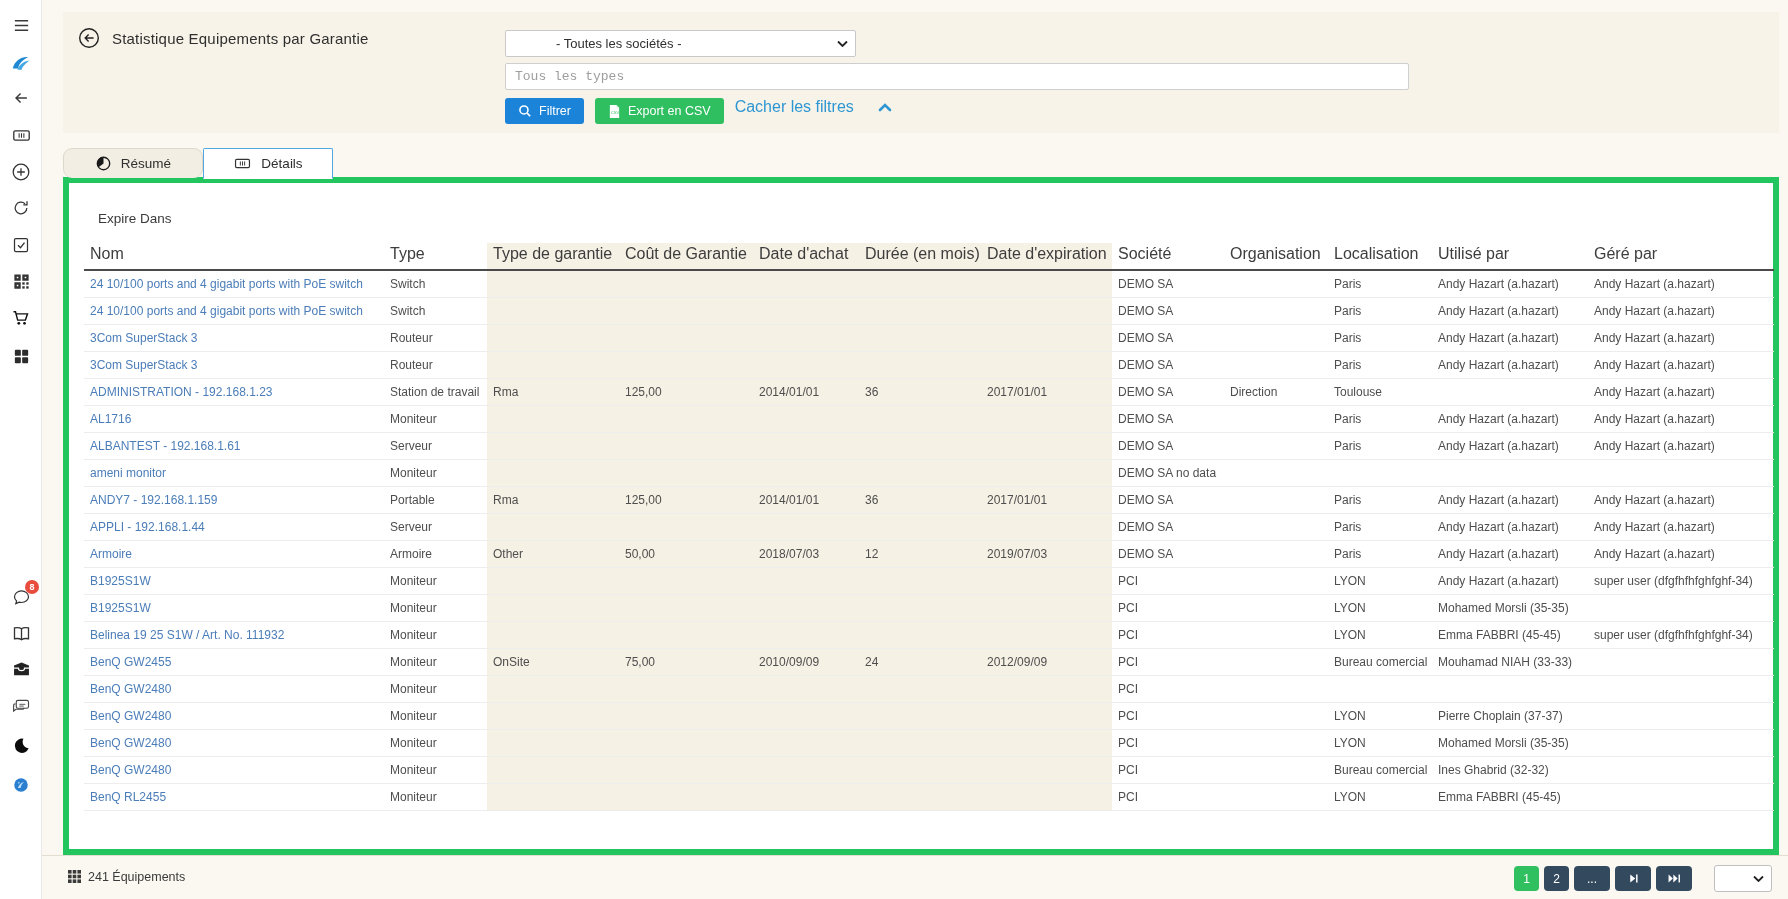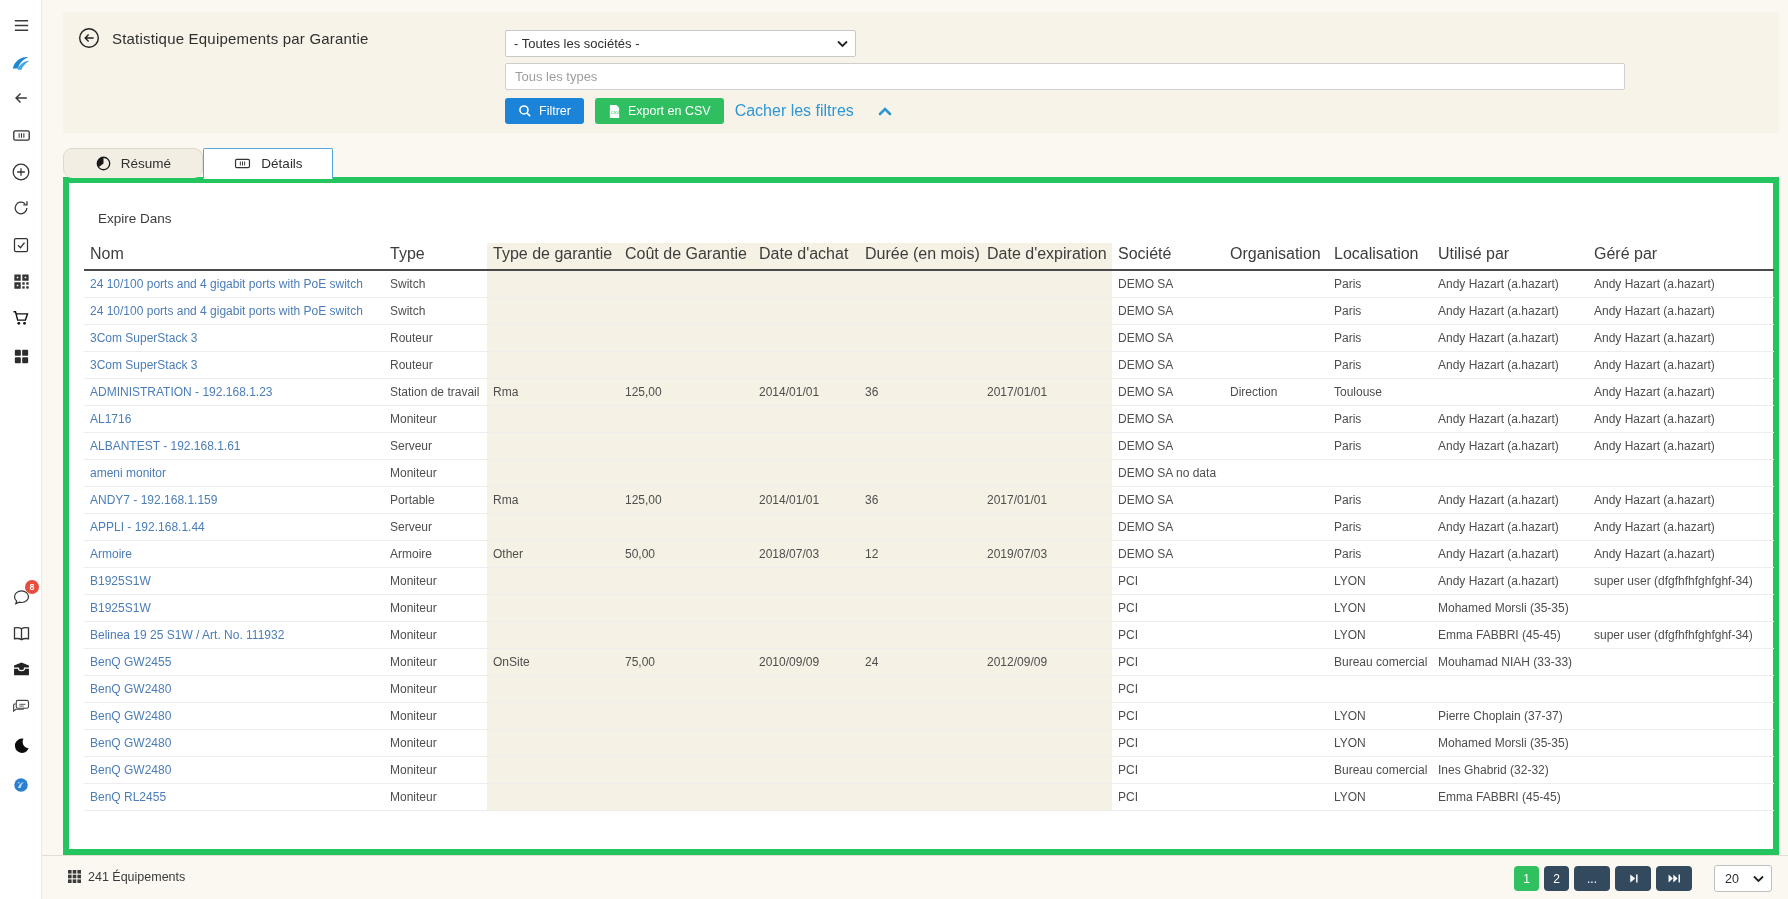--- a/index.html
+++ b/index.html
@@ -16,31 +16,31 @@
 
   
   .content { position:absolute; left:42px; top:0; width:1746px; height:899px; background:#fbf8f1; }
 
   
   .filter-panel { position:absolute; left:21px; top:12px; width:1716px; height:121px; background:#f7f3e8; }
   .title-row { position:absolute; left:15px; top:15px; display:flex; align-items:center; gap:12px; }
   .page-title { font-size:15px; color:#2f2f2f; letter-spacing:.2px; }
   .back-btn { width:22px; height:22px; cursor:pointer; }
 
-  .sel-wrap { position:absolute; background:#fff; border:1px solid #c9c9c9; border-radius:2px; }
+  .sel-wrap { position:absolute; background:#fff; border:1px solid #c9c9c9; border-radius:2px;padding-left:42px; }
   .sel-wrap select { width:100%; height:100%; border:0; background:transparent; -webkit-appearance:none; appearance:none;
                      font-family:"Liberation Sans",sans-serif; font-size:13px; color:#2f2f2f; padding:0 22px 0 8px; outline:none; }
   .sel-chev { position:absolute; right:7px; top:50%; transform:translateY(-50%); pointer-events:none; }
 
   .company-select { left:442px; top:18px; width:351px; height:27px; }
-  .types-input { position:absolute; left:442px; top:51px; width:1120px; height:27px; background:#fff; border:1px solid #cfcfcf;
-                 border-radius:2px; font-family:Liberation Sans, sans-serif; font-size:13px; color:#333; padding:1px 9px; outline:none; }
+  .types-input { position:absolute; left:442px; top:51px; width:904px; height:27px; background:#fff; border:1px solid #cfcfcf;
+                 border-radius:2px; font-family:Liberation Mono, monospace; font-size:13px; color:#333; padding:1px 9px; outline:none; }
   .types-input::placeholder { color:#9d9d9d; }
 
-  .btn-row { position:absolute; left:442px; top:86px; display:flex; align-items:center; gap:11px; }
+  .btn-row { position:absolute; left:442px; top:86px; display:flex; align-items:flex-start; gap:11px; }
   .btn { height:26px; border:0; border-radius:3px; color:#fff; font-family:"Liberation Sans",sans-serif; font-size:12.5px;
          display:flex; align-items:center; gap:7px; padding:0 13px; cursor:pointer; }
   .btn-filter { background:#1b84d8; }
   .btn-export { background:#2fbe60; }
   .hide-filters { display:flex; align-items:center; gap:24px; color:#2d96d3; font-size:16px; cursor:pointer; }
 
   
   .tabs { position:absolute; left:21px; top:148px; height:30px; z-index:3; display:flex; }
   .tab { height:30px; display:flex; align-items:center; justify-content:center; gap:9px; font-size:13.5px; color:#2f2f2f; cursor:pointer;border-radius:9px; }
   .tab-inactive { width:140px; background:#f2eee3; border:1px solid #ddd8cc; border-bottom:0; }

